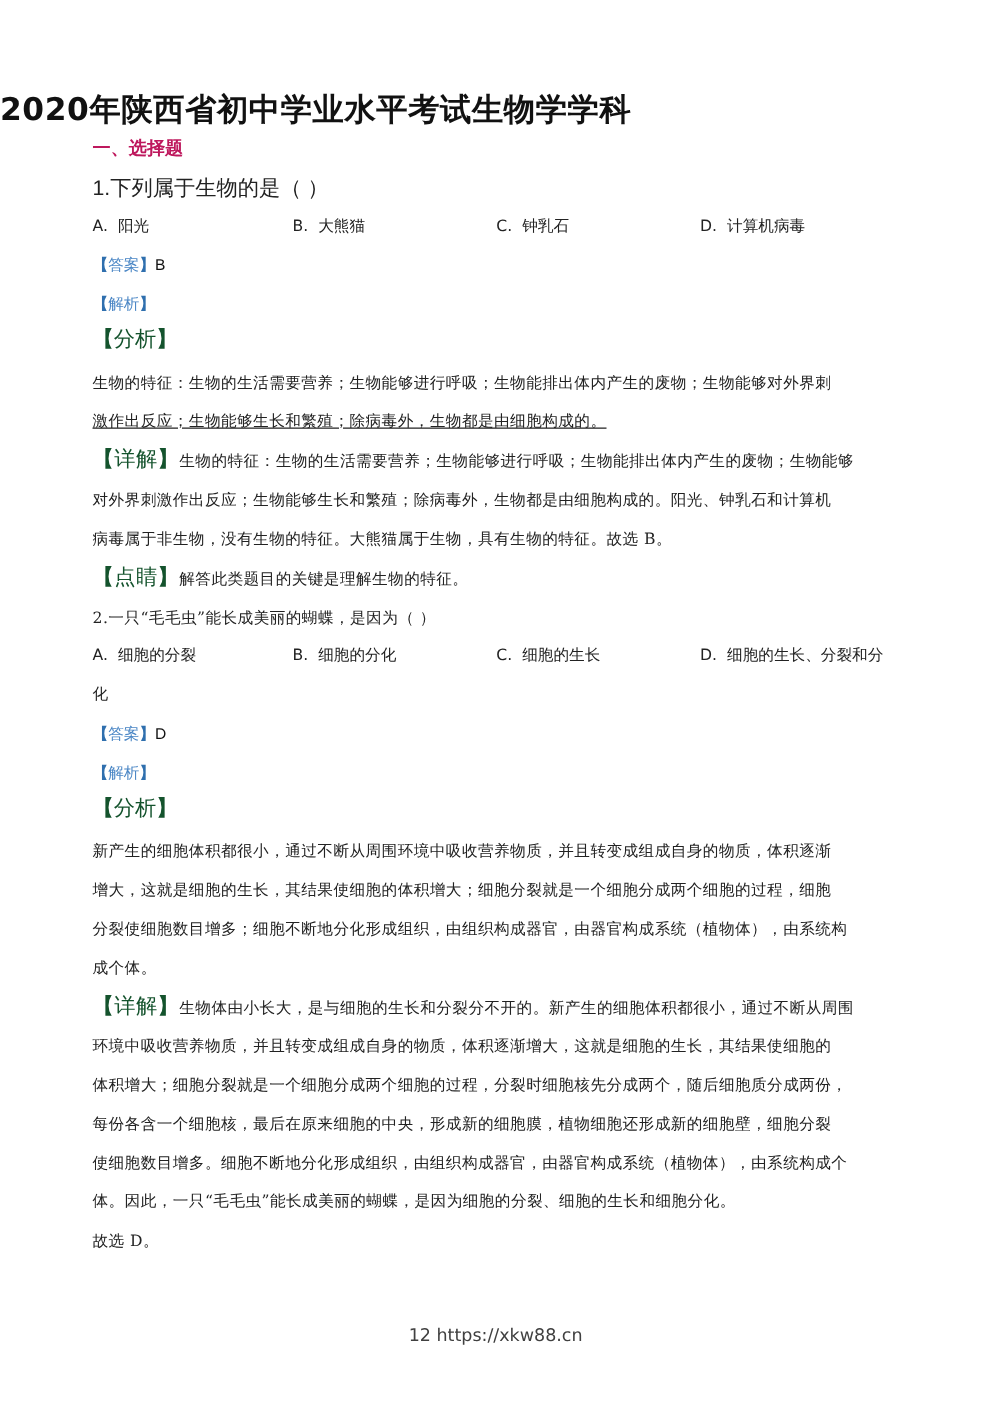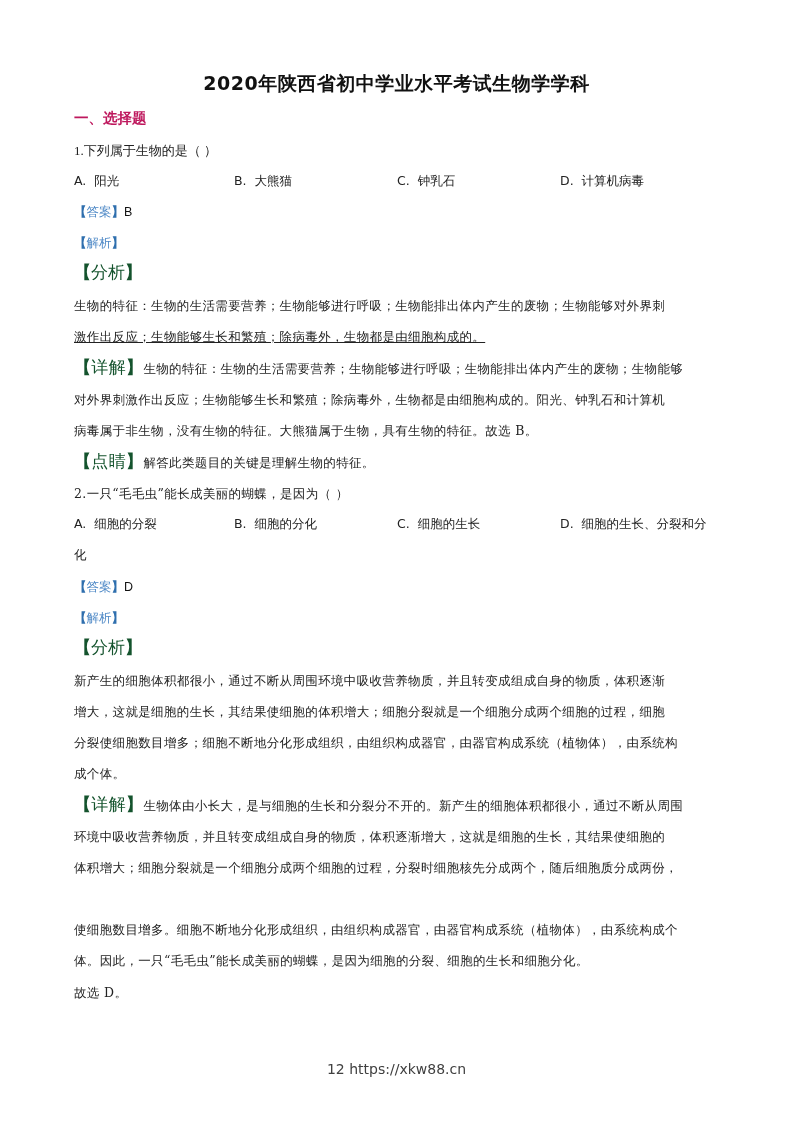--- a/index.html
+++ b/index.html
@@ -17,24 +17,23 @@
     }
     .page {
       position: absolute;
       left: 0; top: 0;
       width: 793px; height: 1122px;
     }
     .title {
       position: absolute;
       left: 0; right: 0;
       top: 71px;
-      text-align: center;
       font-family: "DejaVu Sans", "Liberation Sans", sans-serif;
       font-weight: bold;
-      font-size: 19px;
+      font-size: 25px;
       letter-spacing: 0.5px;
       color: #111;
     }
     .section-heading {
       position: absolute;
       left: 74px;
       top: 109px;
       font-family: "DejaVu Sans", "Liberation Sans", sans-serif;
       font-weight: bold;
       font-size: 14.5px;
@@ -42,21 +41,21 @@
     }
     .line {
       position: absolute;
       left: 74px;
       width: 650px;
       font-size: 13px;
       line-height: 18px;
       white-space: nowrap;
       color: #222;
     }
-    .q-text { font-family: Liberation Serif, serif; font-size: 13px; }
+    .q-text { font-family: Liberation Sans, sans-serif; font-size: 17px; }
     .opt {
       position: absolute;
       font-size: 12.5px;
       font-family: "DejaVu Sans", "Liberation Sans", sans-serif;
       white-space: nowrap;
       color: #222;
     }
     .opt .letter { margin-right: 8px; }
     .tag-blue {
       color: #4a86c5;
@@ -166,18 +165,19 @@
   <div class="line body-text" style="top:672px;">新产生的细胞体积都很小，通过不断从周围环境中吸收营养物质，并且转变成组成自身的物质，体积逐渐</div>
   <div class="line body-text" style="top:703px;">增大，这就是细胞的生长，其结果使细胞的体积增大；细胞分裂就是一个细胞分成两个细胞的过程，细胞</div>
   <div class="line body-text" style="top:734px;">分裂使细胞数目增多；细胞不断地分化形成组织，由组织构成器官，由器官构成系统（植物体），由系统构</div>
   <div class="line body-text" style="top:765px;">成个体。</div>
 
   <div class="line body-text" style="top:797px;">
     <span class="tag-black"><span class="br">【</span><span>详解</span><span class="br">】</span></span><span>生物体由小长大，是与细胞的生长和分裂分不开的。新产生的细胞体积都很小，通过不断从周围</span>
   </div>
   <div class="line body-text" style="top:828px;">环境中吸收营养物质，并且转变成组成自身的物质，体积逐渐增大，这就是细胞的生长，其结果使细胞的</div>
   <div class="line body-text" style="top:859px;">体积增大；细胞分裂就是一个细胞分成两个细胞的过程，分裂时细胞核先分成两个，随后细胞质分成两份，</div>
+  <div class="line body-text" style="top:890px;">每份各含一个细胞核，最后在原来细胞的中央，形成新的细胞膜，植物细胞还形成新的细胞壁，细胞分裂</div>
   <div class="line body-text" style="top:921px;">使细胞数目增多。细胞不断地分化形成组织，由组织构成器官，由器官构成系统（植物体），由系统构成个</div>
   <div class="line body-text" style="top:952px;">体。因此，一只“毛毛虫”能长成美丽的蝴蝶，是因为细胞的分裂、细胞的生长和细胞分化。</div>
   <div class="line body-text" style="top:984px;">故选 D。</div>
 
   <div class="footer">12 https://xkw88.cn</div>
 </div>
 
 </body></html>

